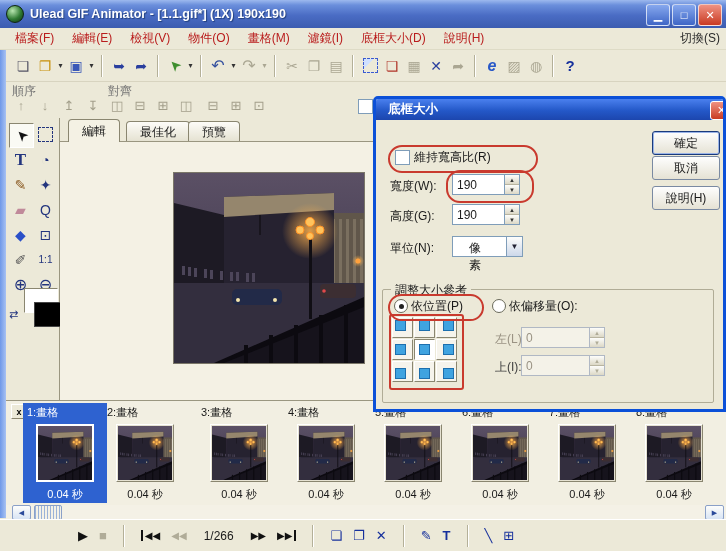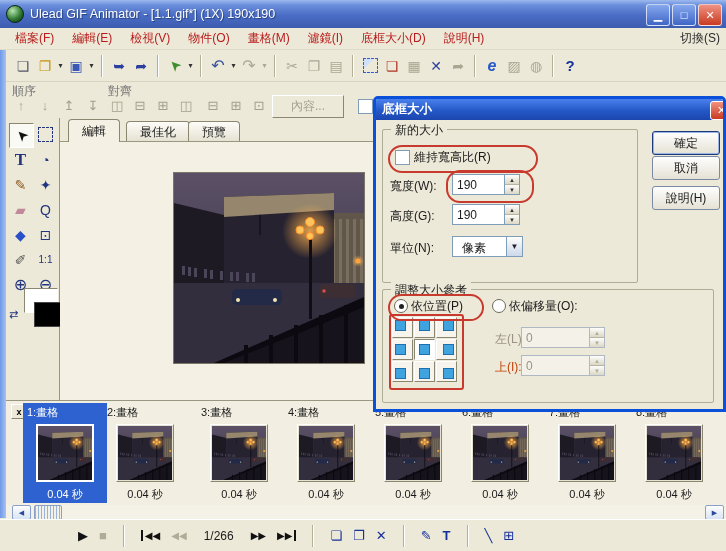--- a/index.html
+++ b/index.html
@@ -4,21 +4,21 @@
 <style>
   html,body{margin:0;padding:0}
   body{width:726px;height:551px;overflow:hidden;position:relative;background:#ece9d8;
        font-family:"Liberation Sans","DejaVu Sans",sans-serif;font-size:12px;color:#1a1a1a}
   
   #titlebar{position:absolute;left:0;top:0;width:726px;height:28px;
     background:linear-gradient(180deg,#9db9ee 0%,#6b8fdc 18%,#4a6cc4 55%,#3c5cb0 100%);
     display:flex;align-items:center;padding-left:6px;box-sizing:border-box}
   #appicon{width:16px;height:16px;border-radius:50%;
     background:radial-gradient(circle at 35% 30%,#b8e6b0,#2f7a32 55%,#0f2e12);border:1px solid #0c2410}
-  #wtitle{color:#fff;font-weight:normal;font-size:12.5px;margin-left:6px;text-shadow:1px 1px 1px #23407e;white-space:nowrap}
+  #wtitle{color:#fff;font-weight:bold;font-size:12.5px;margin-left:6px;text-shadow:1px 1px 1px #23407e;white-space:nowrap}
   #wbtns{position:absolute;right:4px;top:4px;display:flex;gap:2px}
   .wb{width:22px;height:20px;border-radius:3px;border:1px solid rgba(255,255,255,.7);
       color:#fff;font-size:11px;display:flex;align-items:center;justify-content:center;
       background:linear-gradient(180deg,#86a8ee,#3f66c6)}
   .wb.close{background:linear-gradient(180deg,#ef9282,#c93a22)}
   
   #menubar{position:absolute;left:0;top:28px;width:726px;height:22px;background:#ece9d8;
     display:flex;align-items:center;padding:0 6px;box-sizing:border-box;border-bottom:1px solid #dedbc6}
   .mitem{padding:2px 9px;color:#b91c1c;white-space:nowrap}
   #menuright{margin-left:auto;color:#2a2a2a;white-space:nowrap}
@@ -88,41 +88,41 @@
   .pb.last{border-right:2px solid #111;padding-right:2px}
   .pb.dim{color:#b0ac98}
   .pb.dim.prev{border:none}
   .navy{color:#16309c!important}
   #counter{font-size:12px;margin:0 6px;white-space:nowrap}
   
   #dialog{position:absolute;left:373px;top:96px;width:353px;height:316px;box-sizing:border-box;
      background:#ece9d8;border:3px solid #0b50d8;border-radius:5px 5px 0 0;z-index:50;overflow:hidden}
   #dtitle{position:absolute;left:0;top:0;right:0;height:21px;
      background:linear-gradient(180deg,#4a80ee 0%,#2458c8 55%,#1c46ae 100%);
-     color:#fff;font-weight:bold;font-size:12.5px;display:flex;align-items:center;padding-left:6px}
+     color:#fff;font-weight:bold;font-size:12.5px;display:flex;align-items:center;padding-left:12px}
   #dclose{position:absolute;top:2px;left:334px;width:21px;height:17px;border-radius:3px;
      border:1px solid #fff;background:linear-gradient(180deg,#ef9282,#c93a22);color:#fff;
      font-size:11px;display:flex;align-items:center;justify-content:center}
   .grp{position:absolute;border:1px solid #b0ac96;border-radius:2px}
   .glab{position:absolute;top:-8px;left:8px;background:#ece9d8;padding:0 4px;font-size:12px;white-space:nowrap}
   .dtext{position:absolute;font-size:12px;white-space:nowrap}
   .chk{position:absolute;width:13px;height:13px;background:#fff;border:1px solid #7f9db9}
   .radio{position:absolute;width:12px;height:12px;border-radius:50%;background:#fff;border:1px solid #6a6a5a;
      display:flex;align-items:center;justify-content:center}
   .radio.on i{width:5px;height:5px;border-radius:50%;background:#222;display:block}
   .spin{position:absolute;display:flex;height:21px;box-sizing:border-box}
   .sval{width:52px;background:#fff;border:1px solid #7f9db9;border-right:none;padding:3px 4px;font-size:12px;box-sizing:border-box}
   .sbtns{width:16px;border:1px solid #7f9db9;display:flex;flex-direction:column;box-sizing:border-box}
   .sb{flex:1;background:linear-gradient(#fdfdfb,#dcd8c6);font-size:6px;display:flex;align-items:center;justify-content:center;color:#333}
   .sb.up{border-bottom:1px solid #b8b4a0}
   .spin.dis .sval{background:#f4f2e8;color:#9a9384}
   .spin.dis .sb{color:#b0ac98}
   .spin.dis .sval,.spin.dis .sbtns{border-color:#b0b8c4}
   .drop{position:absolute;display:flex;height:21px}
-  .dval{width:54px;background:#fff;border:1px solid #7f9db9;border-right:none;padding:3px 9px;font-size:12px;box-sizing:border-box}
+  .dval{width:54px;background:#fff;border:1px solid #7f9db9;border-right:none;padding:3px 16px;font-size:12px;box-sizing:border-box}
   .dbt{width:17px;border:1px solid #7f9db9;background:linear-gradient(#fdfdfb,#cdd8ea);
      display:flex;align-items:center;justify-content:center;font-size:8px;color:#223;box-sizing:border-box}
   .dbtn{position:absolute;width:66px;height:22px;background:linear-gradient(#fefefe,#e5e2d4);
      border:1px solid #7a8aa2;border-radius:3px;display:flex;align-items:center;justify-content:center;font-size:12px}
   .dbtn.default{border:1px solid #1a3a7c;box-shadow:0 0 0 1px #9ab4e8 inset}
   #grid{position:absolute;left:16px;top:218px;width:67px;height:67px;display:grid;
      grid-template-columns:21px 21px 21px;grid-template-rows:21px 21px 21px;gap:1px}
   .gc{background:#f6f4ec;border:1px solid;border-color:#fff #8a8670 #8a8670 #fff;display:flex;padding:2px;box-sizing:border-box}
   .gc i{width:9px;height:9px;background:#3fa3e0;border:1px solid #1d6fae;display:block}
   .gc.pressed{border-color:#8a8670 #fff #fff #8a8670;background:#fff}
@@ -204,21 +204,20 @@
   <span class="pbtn" style="left:52px">↥</span>
   <span class="pbtn" style="left:76px">↧</span>
   <span class="plab" style="left:102px">對齊</span>
   <span class="pbtn" style="left:100px">◫</span>
   <span class="pbtn" style="left:123px">⊟</span>
   <span class="pbtn" style="left:146px">⊞</span>
   <span class="pbtn" style="left:169px">◫</span>
   <span class="pbtn" style="left:196px">⊟</span>
   <span class="pbtn" style="left:219px">⊞</span>
   <span class="pbtn" style="left:242px">⊡</span>
-  <span id="contentbtn">內容...</span>
   <span id="clipchk"></span>
   <span id="cliplab">位</span>
 </div>
 
 <div id="toolpanel">
   <span class="tool active" style="left:3px;top:5px;color:#111">
       <i class="rotNW">➤</i>
     </span>
   <span class="tool" style="left:28px;top:5px">
       <i class="marq"></i>
@@ -895,23 +894,20 @@
   <span class="pb navy">╲</span>
   <span class="pb navy">⊞</span>
 </div>
 
 <div id="dialog">
   <div id="dtitle">
     <span>底框大小</span>
   </div>
   <span id="dclose">✕</span>
 
-  <div class="grp" style="left:6px;top:30px;width:254px;height:152px">
-    <span class="glab">新的大小</span>
-  </div>
   <span class="chk" style="left:19px;top:51px"></span>
   <span class="dtext" style="left:38px;top:50px">維持寬高比(R)</span>
 
   <span class="dtext" style="left:14px;top:79px">寬度(W):</span>
   <span class="spin" style="left:76px;top:75px">
     <span class="sval">190</span>
     <span class="sbtns">
         <i class="sb up">▲</i>
         <i class="sb">▼</i>
       </span>
@@ -979,21 +975,21 @@
   </div>
 
   <span class="dtext" style="left:119px;top:232px;color:#9a9384">左(L):</span>
   <span class="spin dis" style="left:145px;top:228px">
     <span class="sval" style="width:68px">0</span>
     <span class="sbtns">
         <i class="sb up">▲</i>
         <i class="sb">▼</i>
       </span>
   </span>
-  <span class="dtext" style="left:119px;top:260px;color:#c2410c">上(I):</span>
+  <span class="dtext" style="left:119px;top:260px;color:#404040">上(I):</span>
   <span class="spin dis" style="left:145px;top:256px">
     <span class="sval" style="width:68px">0</span>
     <span class="sbtns">
         <i class="sb up">▲</i>
         <i class="sb">▼</i>
       </span>
   </span>
 
   <span class="ann oval" style="left:12px;top:46px;width:146px;height:24px"></span>
   <span class="ann oval" style="left:70px;top:71px;width:84px;height:29px"></span>

